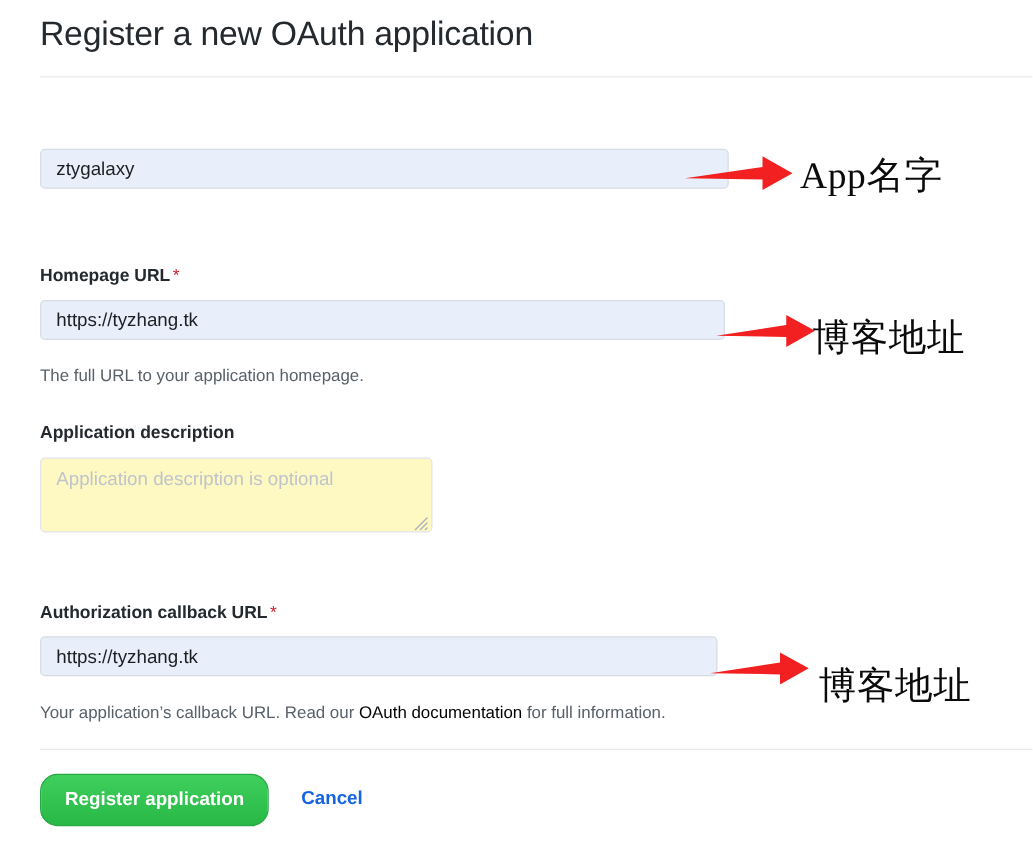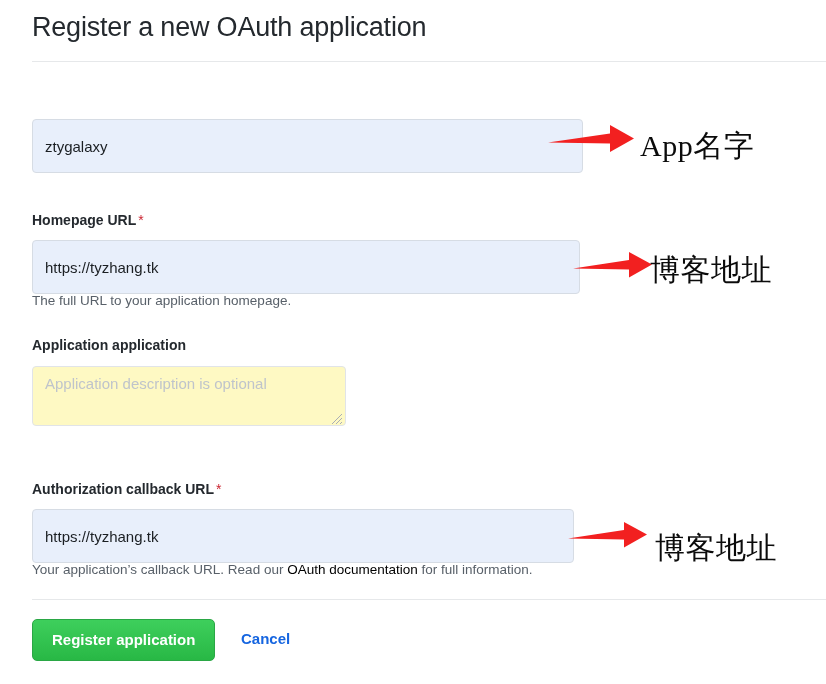--- a/index.html
+++ b/index.html
@@ -57,21 +57,21 @@
     color: #cb2431;
     font-weight: normal;
     font-size: 14px;
     margin-left: 2px;
   }
 
   .text-input {
     position: absolute;
     left: 32px;
     box-sizing: border-box;
-    height: 54px;
+    height: 32px;
     background: #e8effb;
     border: 1px solid #d6dce4;
     border-radius: 4px;
     font-family: "Liberation Sans", "DejaVu Sans", sans-serif;
     font-size: 15px;
     color: #1b1f23;
     padding: 0 12px;
     outline: none;
   }
 
@@ -110,21 +110,21 @@
 
   
   .btn-primary {
     position: absolute;
     left: 32px;
     top: 619px;
     box-sizing: border-box;
     height: 42px;
     padding: 0 19px;
     border: 1px solid #2aa745;
-    border-radius: 5px;
+    border-radius: 14px;
     background: linear-gradient(#3ecf5c, #28b845);
     color: #ffffff;
     font-family: "Liberation Sans", "DejaVu Sans", sans-serif;
     font-size: 15px;
     font-weight: bold;
     cursor: pointer;
     line-height: 40px;
     white-space: nowrap;
   }
 
@@ -168,21 +168,21 @@
   </div>
   <input class="text-input" style="top: 119px; width: 551px;" type="text" value="ztygalaxy">
 
   <div class="field-label" style="top:212px;">
     <span>Homepage URL</span><span class="req-star">*</span>
   </div>
   <input class="text-input" style="top: 240px; width: 548px;" type="text" value="https://tyzhang.tk">
   <div class="help-text" style="top:293px;">The full URL to your application homepage.</div>
 
   <div class="field-label" style="top:337px;">
-    <span>Application application</span><span class="req-star"></span>
+    <span>Application description</span><span class="req-star"></span>
   </div>
   <textarea class="text-area" style="top: 366px; width: 314px; height: 60px;" placeholder="Application description is optional"></textarea>
   <svg class="resize-grip" style="left:329px; top:411px;" width="14" height="14" viewBox="0 0 14 14">
     <path d="M13 3 L3 13 M13 7 L7 13 M13 11 L11 13" stroke="#a9aeb5" stroke-width="1" fill="none"></path>
   </svg>
 
   <div class="field-label" style="top:481px;">
     <span>Authorization callback URL</span><span class="req-star">*</span>
   </div>
   <input class="text-input" style="top: 509px; width: 542px;" type="text" value="https://tyzhang.tk">
@@ -190,21 +190,21 @@
     <span>Your application’s callback URL. Read our </span><a class="help-link" href="#">OAuth documentation</a><span> for full information.</span>
   </div>
 
   <div class="divider divider-bottom"></div>
   <button class="btn-primary">Register application</button>
   <a class="btn-link" href="#">Cancel</a>
 
   <svg class="annot-arrow" style="left:548px; top:122px;" width="90" height="34" viewBox="0 0 90 34">
     <path d="M0 20.5 L62 11.5 L62 3 L86 16.5 L62 30 L62 21.5 Z" fill="#f22020"></path>
   </svg>
-  <div class="annot-text" style="left:640px; top:120px;margin-top:6px;">App名字</div>
+  <div class="annot-text" style="left:640px; top:120px;">App名字</div>
 
   <svg class="annot-arrow" style="left:573px; top:249px;" width="82" height="32" viewBox="0 0 82 32">
     <path d="M0 19.5 L56 11 L56 3 L79 15.5 L56 28.5 L56 20.5 Z" fill="#f22020"></path>
   </svg>
   <div class="annot-text" style="left:650px; top:250px;">博客地址</div>
 
   <svg class="annot-arrow" style="left:568px; top:519px;" width="82" height="32" viewBox="0 0 82 32">
     <path d="M0 19.5 L56 11 L56 3 L79 15.5 L56 28.5 L56 20.5 Z" fill="#f22020"></path>
   </svg>
   <div class="annot-text" style="left:655px; top:528px;">博客地址</div>

